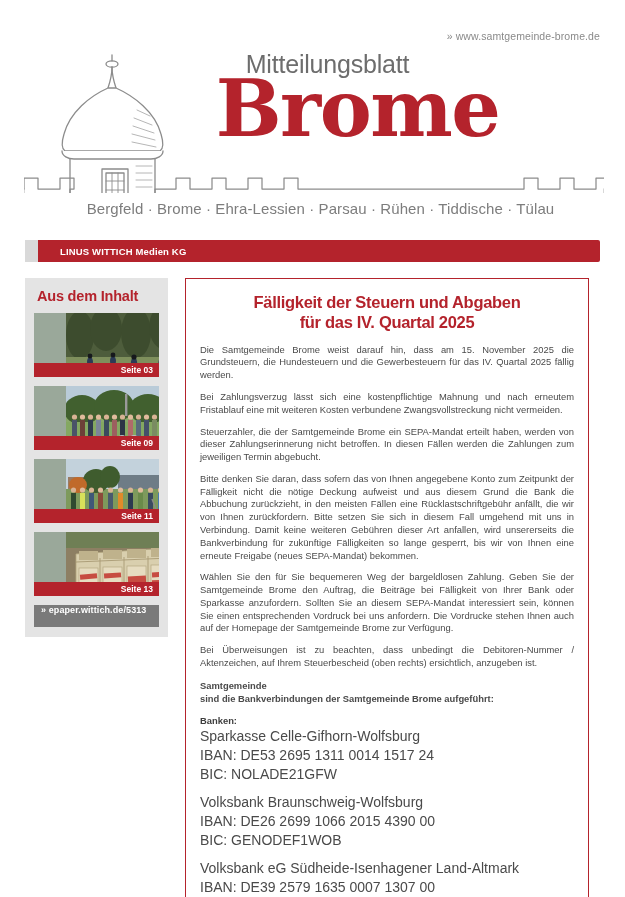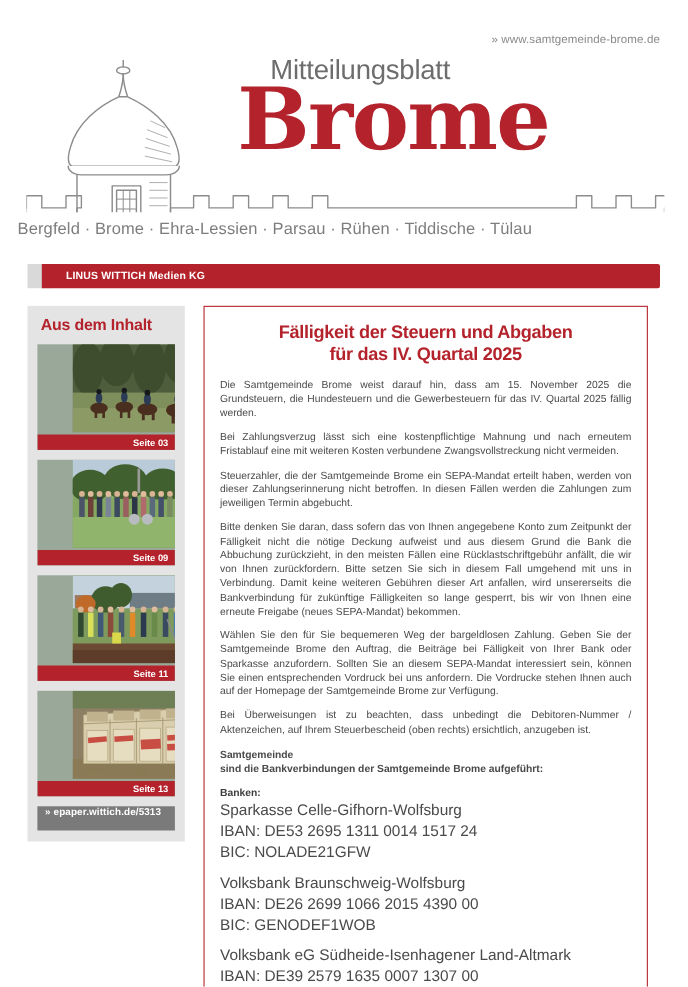--- a/index.html
+++ b/index.html
@@ -73,20 +73,21 @@
     line-height: 0.88;
     letter-spacing: -1.5px;
     margin-top: -2px;
     margin-left: 90px;
   }
 
   .towns {
     position: absolute;
     left: 0; top: 200px;
     width: 625px;
+    text-align: center;
     font-size: 15px;
     color: #7d7d7d;
     letter-spacing: 0.1px;
     padding-left: 16px;
   }
 
   
   .infobar-wrap {
     position: absolute;
     left: 0; top: 240px;
@@ -133,21 +134,21 @@
   .sidebar-title {
     font-size: 14.5px;
     font-weight: 700;
     color: #b4232c;
     margin: 2px 0 9px 3px;
     letter-spacing: -0.2px;
   }
   .thumb {
     position: relative;
     width: 125px;
-    height: 96px;
+    height: 64px;
     margin-bottom: 9px;
     overflow: hidden;
     background: #9aa89a;
     padding-left: 32px;
   }
   .thumb:last-of-type { margin-bottom: 9px; }
   .thumb-caption {
     position: absolute;
     left: 0; right: 0; bottom: 0;
     height: 14px;

